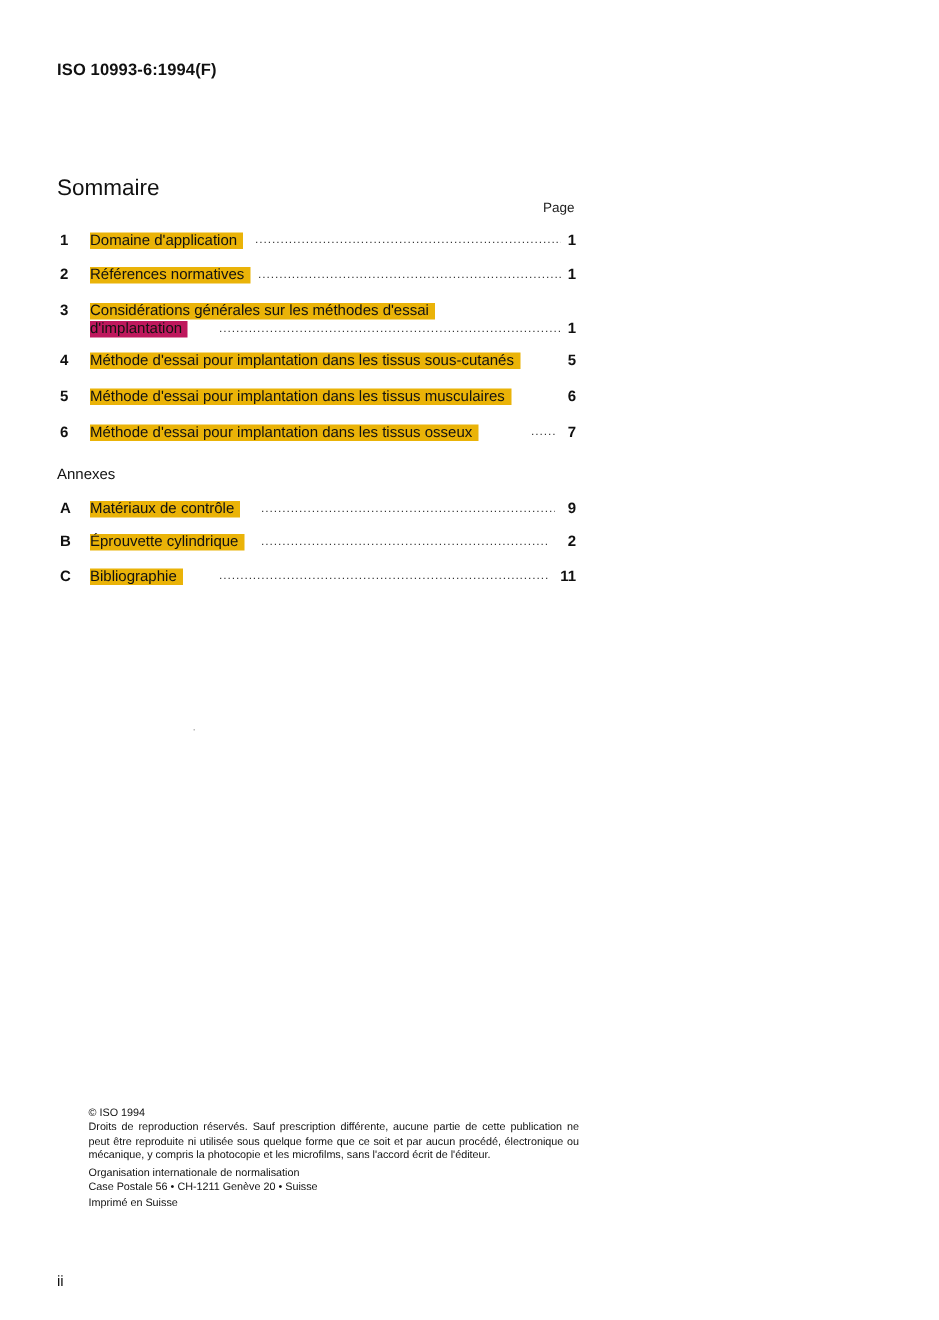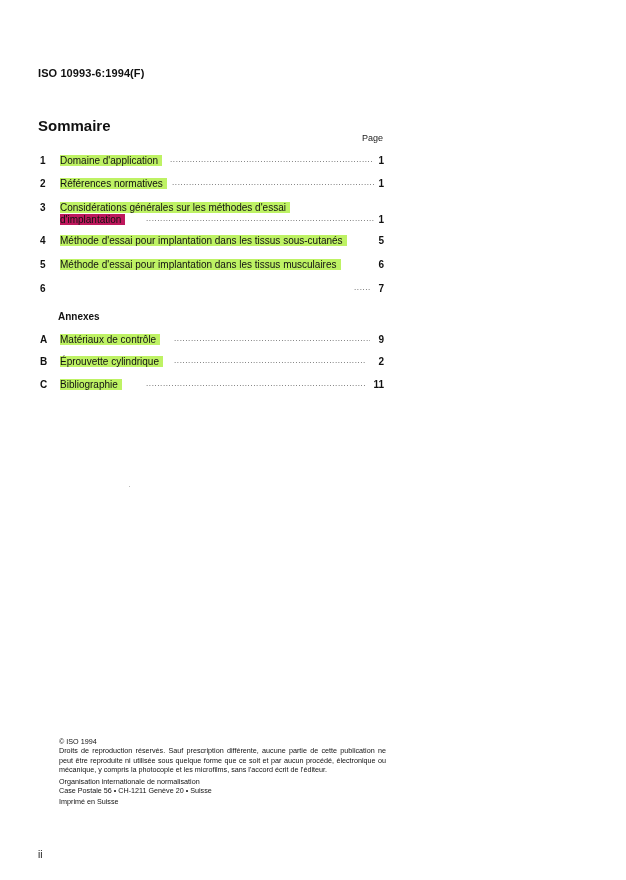--- a/index.html
+++ b/index.html
@@ -1,28 +1,28 @@
 <!DOCTYPE html>
 <html><head>
   <meta charset="utf-8">
   <style>
     html, body { margin: 0; padding: 0; background: #ffffff; }
     body { width: 626px; height: 880px; position: relative; overflow: hidden;
       font-family: "Liberation Sans", sans-serif; color: #111; }
-    .hdr { position: absolute; left: 38px; top: 41px; font-size: 11px; font-weight: bold; letter-spacing: 0.1px; margin-top: 26px; }
-    .title { position: absolute; left: 38px; top: 117px; font-size: 15px; font-weight: bold; }
+    .hdr { position: absolute; left: 38px; top: 41px; font-size: 11px; font-weight: bold; letter-spacing: 0.1px; }
+    .title { position: absolute; left: 38px; top: 117px; font-size: 15px; font-weight: normal; }
     .page-label { position: absolute; left: 362px; top: 133px; font-size: 9px; color: #222; }
     .toc { position: absolute; left: 38px; width: 346px; font-size: 10px; }
     .row { position: absolute; left: 0; width: 346px; height: 14px; }
     .num { position: absolute; left: 2px; top: 0; font-weight: bold; font-size: 10px; }
-    .lbl { position: absolute; left: 22px; top: 0; white-space: nowrap; background: #bef264; padding-right: 4px; text-align: center; }
+    .lbl { position: absolute; left: 22px; top: 0; white-space: nowrap; background: #eab308; padding-right: 4px; text-align: center; }
     .lbl2 { position: absolute; left: 22px; top: 12px; white-space: nowrap; background: #be185d; padding-right: 4px; }
     .dots { position: absolute; top: 0; height: 12px; overflow: hidden; white-space: nowrap; letter-spacing: 0.6px; font-size: 8px; color: #333; }
     .pg { position: absolute; right: 0; top: 0; font-weight: bold; text-align: right; background: #fff; padding-left: 4px; }
-    .annex-h { position: absolute; left: 38px; top: 311px; font-size: 10px; font-weight: bold; margin-left: 20px; }
+    .annex-h { position: absolute; left: 38px; top: 311px; font-size: 10px; font-weight: normal; }
     .footer { position: absolute; left: 38px; top: 737px; width: 348px; font-size: 7.2px; line-height: 9.4px; color: #111; }
     .footer p { margin: 0; padding-left: 21px; }
     .indent { padding-left: 12px; }
     .roman { position: absolute; left: 38px; top: 849px; font-size: 10px; text-align: right; }
     .speck { position: absolute; left: 129px; top: 486px; width: 1px; height: 1px; background: #bbb; }
   </style>
 </head>
 <body>
 
 <div class="hdr">ISO 10993-6:1994(F)</div>
@@ -56,20 +56,21 @@
     <span class="pg">5</span>
   </div>
   <div class="row" style="top:104px;">
     <span class="num">5</span>
     <span class="lbl">Méthode d'essai pour implantation dans les tissus musculaires</span>
     <span class="pg">6</span>
   </div>
   <div class="row" style="top:128px;">
     <span class="num">6</span>
     <span class="dots" style="left:316px;right:10px;">......</span>
+    <span class="lbl">Méthode d'essai pour implantation dans les tissus osseux</span>
     <span class="pg">7</span>
   </div>
 </div>
 
 <div class="annex-h">Annexes</div>
 
 <div class="toc" style="top:334px;">
   <div class="row" style="top:0;">
     <span class="num">A</span>
     <span class="dots" style="left:136px;right:14px;">............................................................................................</span>

